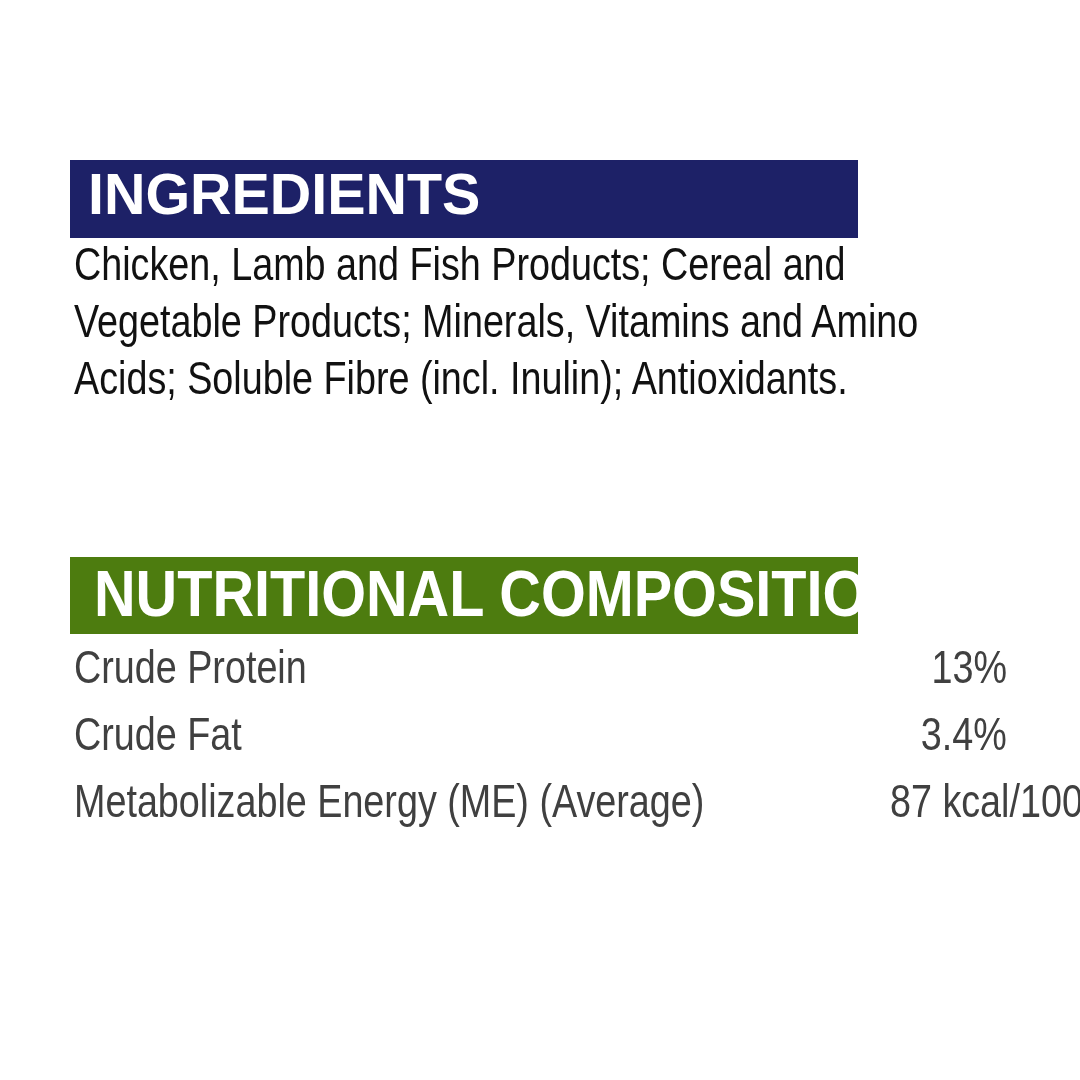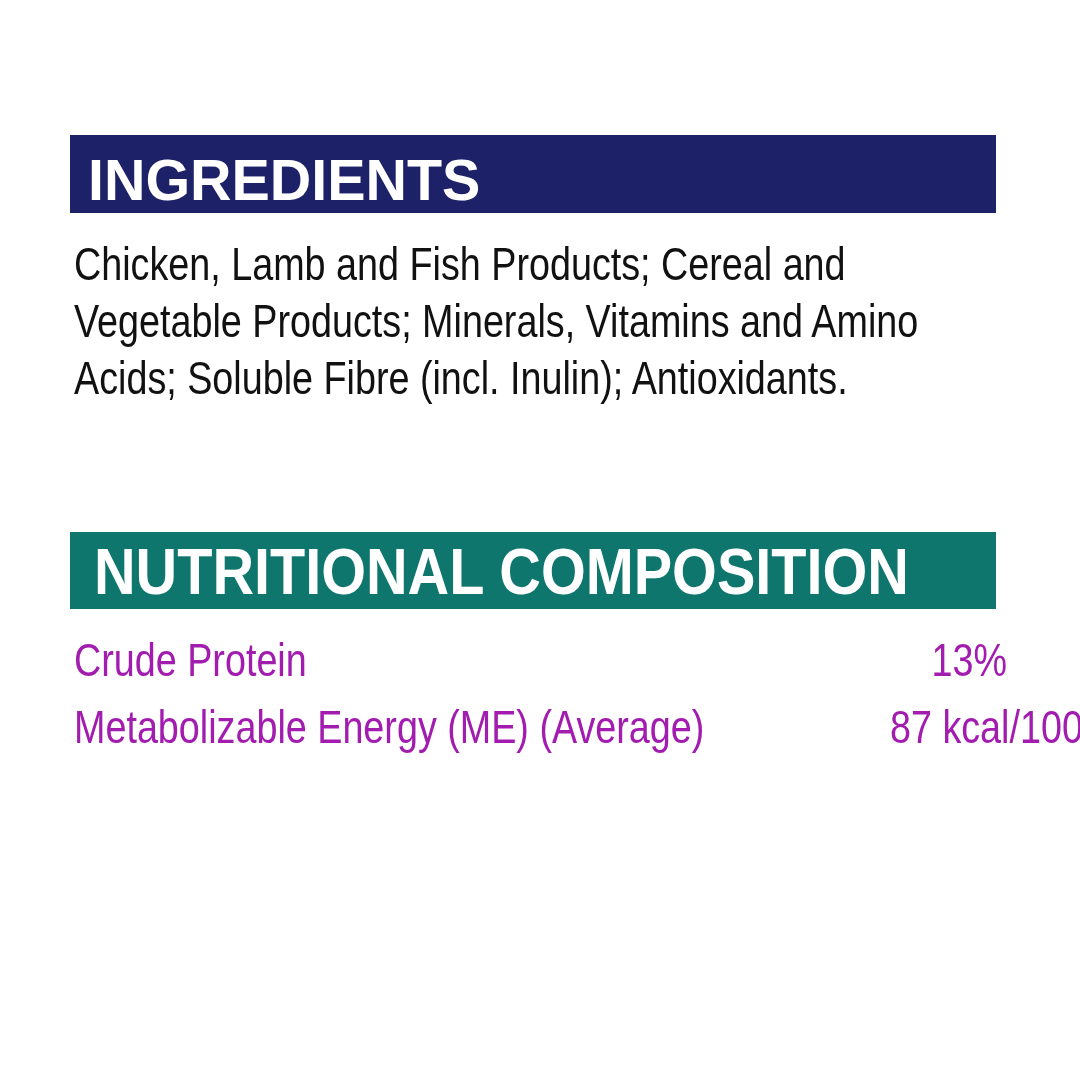--- a/index.html
+++ b/index.html
@@ -11,27 +11,28 @@
     position: relative;
     width: 1080px;
     height: 1080px;
     background: #ffffff;
     font-family: "Liberation Sans", sans-serif;
     overflow: hidden;
   }
   .section-bar {
     position: absolute;
     left: 70px;
-    width: 926px;
+    width: 788px;
     box-sizing: border-box;
     background: #1D2167;
     color: #ffffff;
     display: flex;
-    align-items: flex-end;
+    align-items: flex-start;
     padding-left: 18px;
+    margin-top: 25px;
   }
   .bar-ingredients {
     top: 135px;
     height: 78px;
     font-size: 58px;
     font-weight: bold;
   }
   .bar-nutrition {
     top: 532px;
     height: 77px;
@@ -68,23 +69,24 @@
   .nutrition-table {
     position: absolute;
     left: 74px;
     top: 633px;
     width: 933px;
   }
   .nutrition-row {
     position: relative;
     height: 67px;
     display: flex;
+    align-items: center;
     justify-content: space-between;
     font-size: 46px;
-    color: #a21caf;
+    color: #404040;
   }
   .nutrition-label {
     white-space: nowrap;
     transform: scaleX(0.82);
     transform-origin: left center;
   }
   .nutrition-value {
     white-space: nowrap;
     transform: scaleX(0.82);
     transform-origin: right center;
@@ -99,31 +101,35 @@
   <div class="section-bar bar-ingredients" style="background-color: rgb(29, 33, 103);">
     <span class="bar-title">INGREDIENTS</span>
   </div>
 
   <div class="ingredients-body">
     <div class="body-line">Chicken, Lamb and Fish Products; Cereal and</div>
     <div class="body-line">Vegetable Products; Minerals, Vitamins and Amino</div>
     <div class="body-line">Acids; Soluble Fibre (incl. Inulin); Antioxidants.</div>
   </div>
 
-  <div class="section-bar bar-nutrition" style="background-color: #0f766e; padding-left: 24px;">
+  <div class="section-bar bar-nutrition" style="background-color: #4d7c0f; padding-left: 24px;">
     <span class="bar-title">NUTRITIONAL COMPOSITION</span>
   </div>
 
   <div class="nutrition-table">
 
     <div class="nutrition-row">
       <span class="nutrition-label">Crude Protein</span>
       <span class="nutrition-value">13%</span>
     </div>
 
+    <div class="nutrition-row">
+      <span class="nutrition-label">Crude Fat</span>
+      <span class="nutrition-value">3.4%</span>
+    </div>
 
 
 
     <div class="nutrition-row">
       <span class="nutrition-label">Metabolizable Energy (ME) (Average)</span>
       <span class="nutrition-value">87 kcal/100g</span>
     </div>
 
   </div>
 

